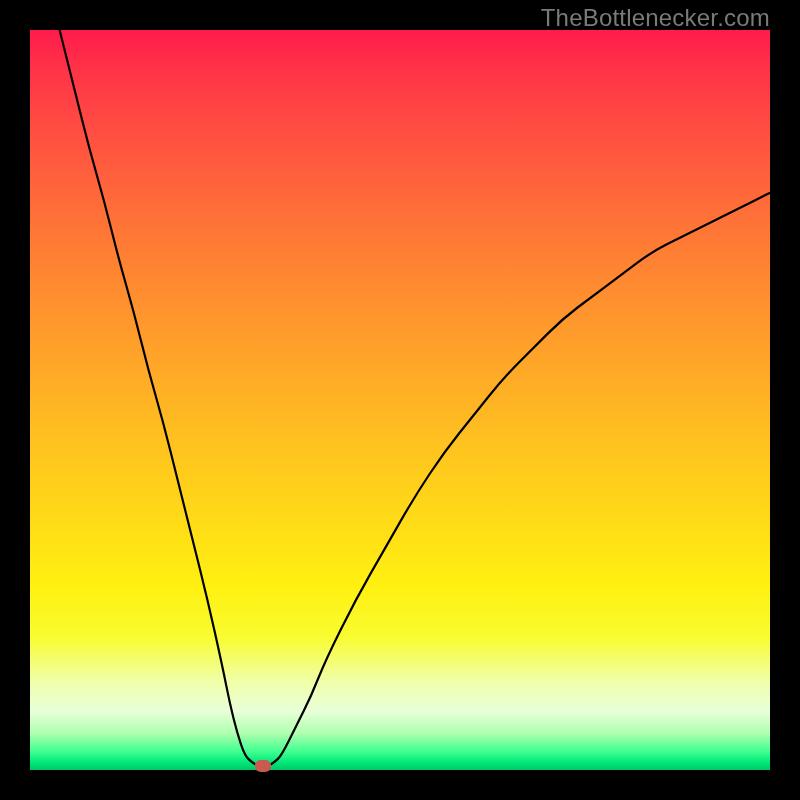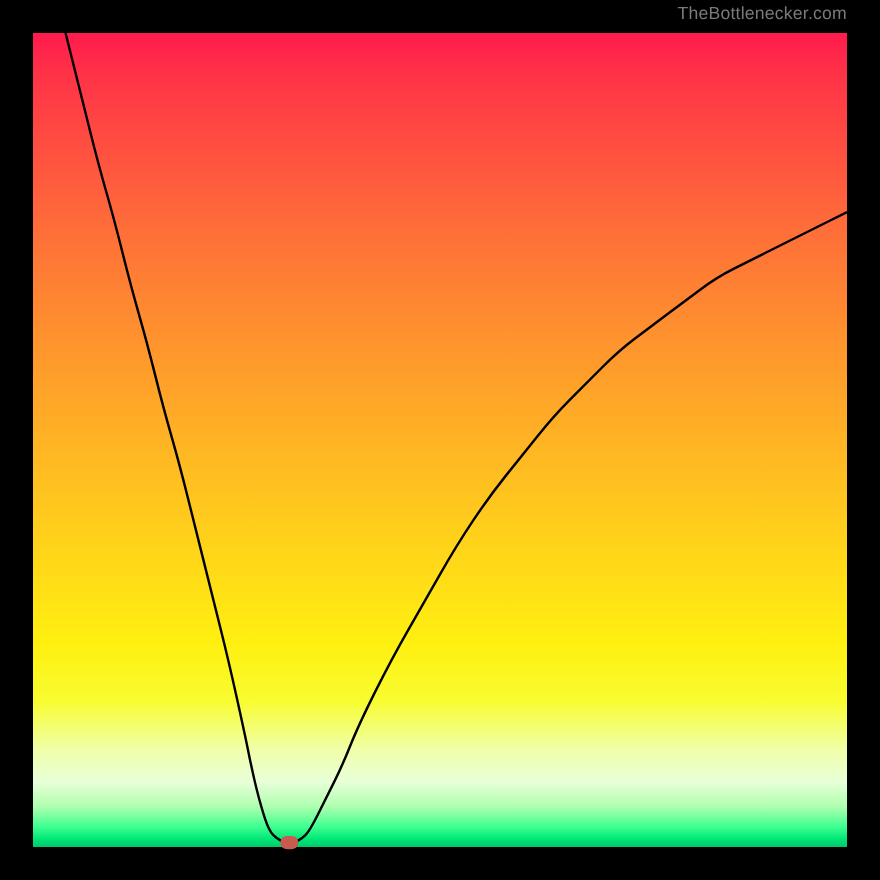--- a/index.html
+++ b/index.html
@@ -43,21 +43,21 @@
       #40ff90 97.5%,
       #00e878 99%,
       #00c868 100%
     );
   }
   .attribution {
     position: absolute;
     top: 4px;
     right: 30px;
     color: #7a7a7a;
-    font-size: 16px;
+    font-size: 24px;
     letter-spacing: 0.2px;
   }
   svg.curve-layer {
     position: absolute;
     left: 30px;
     top: 30px;
     width: 740px;
     height: 740px;
     overflow: visible;
   }

